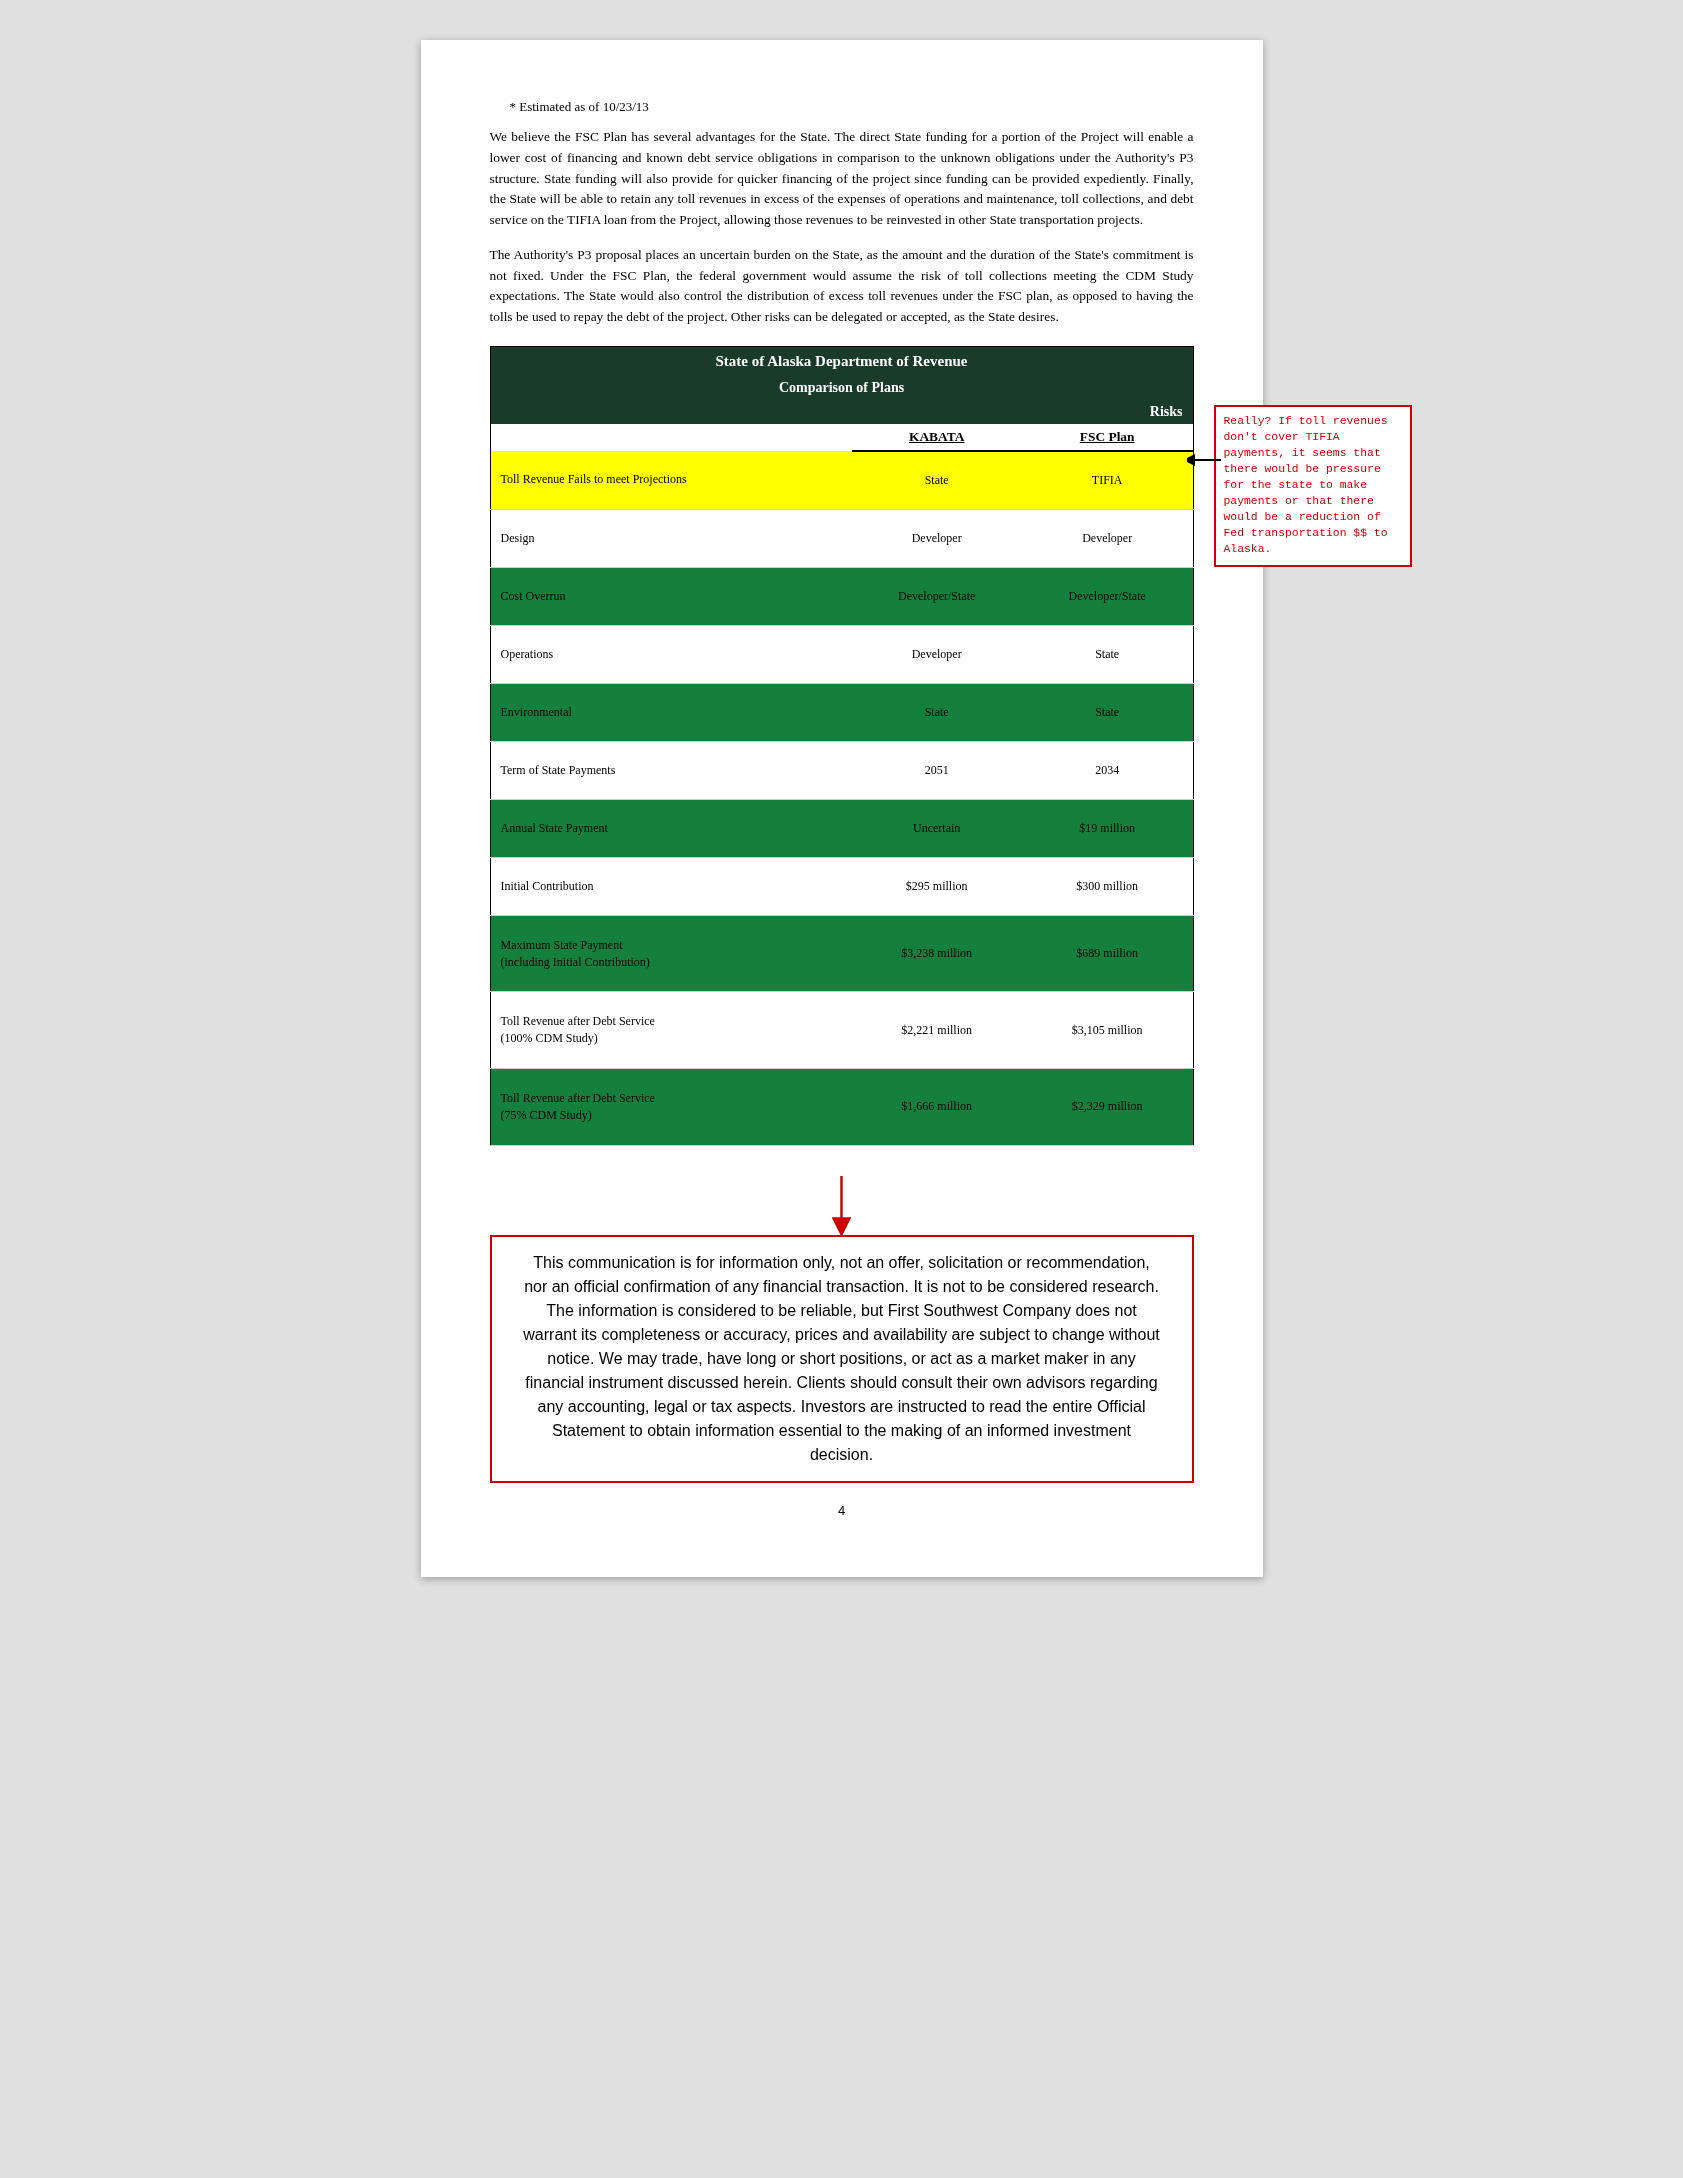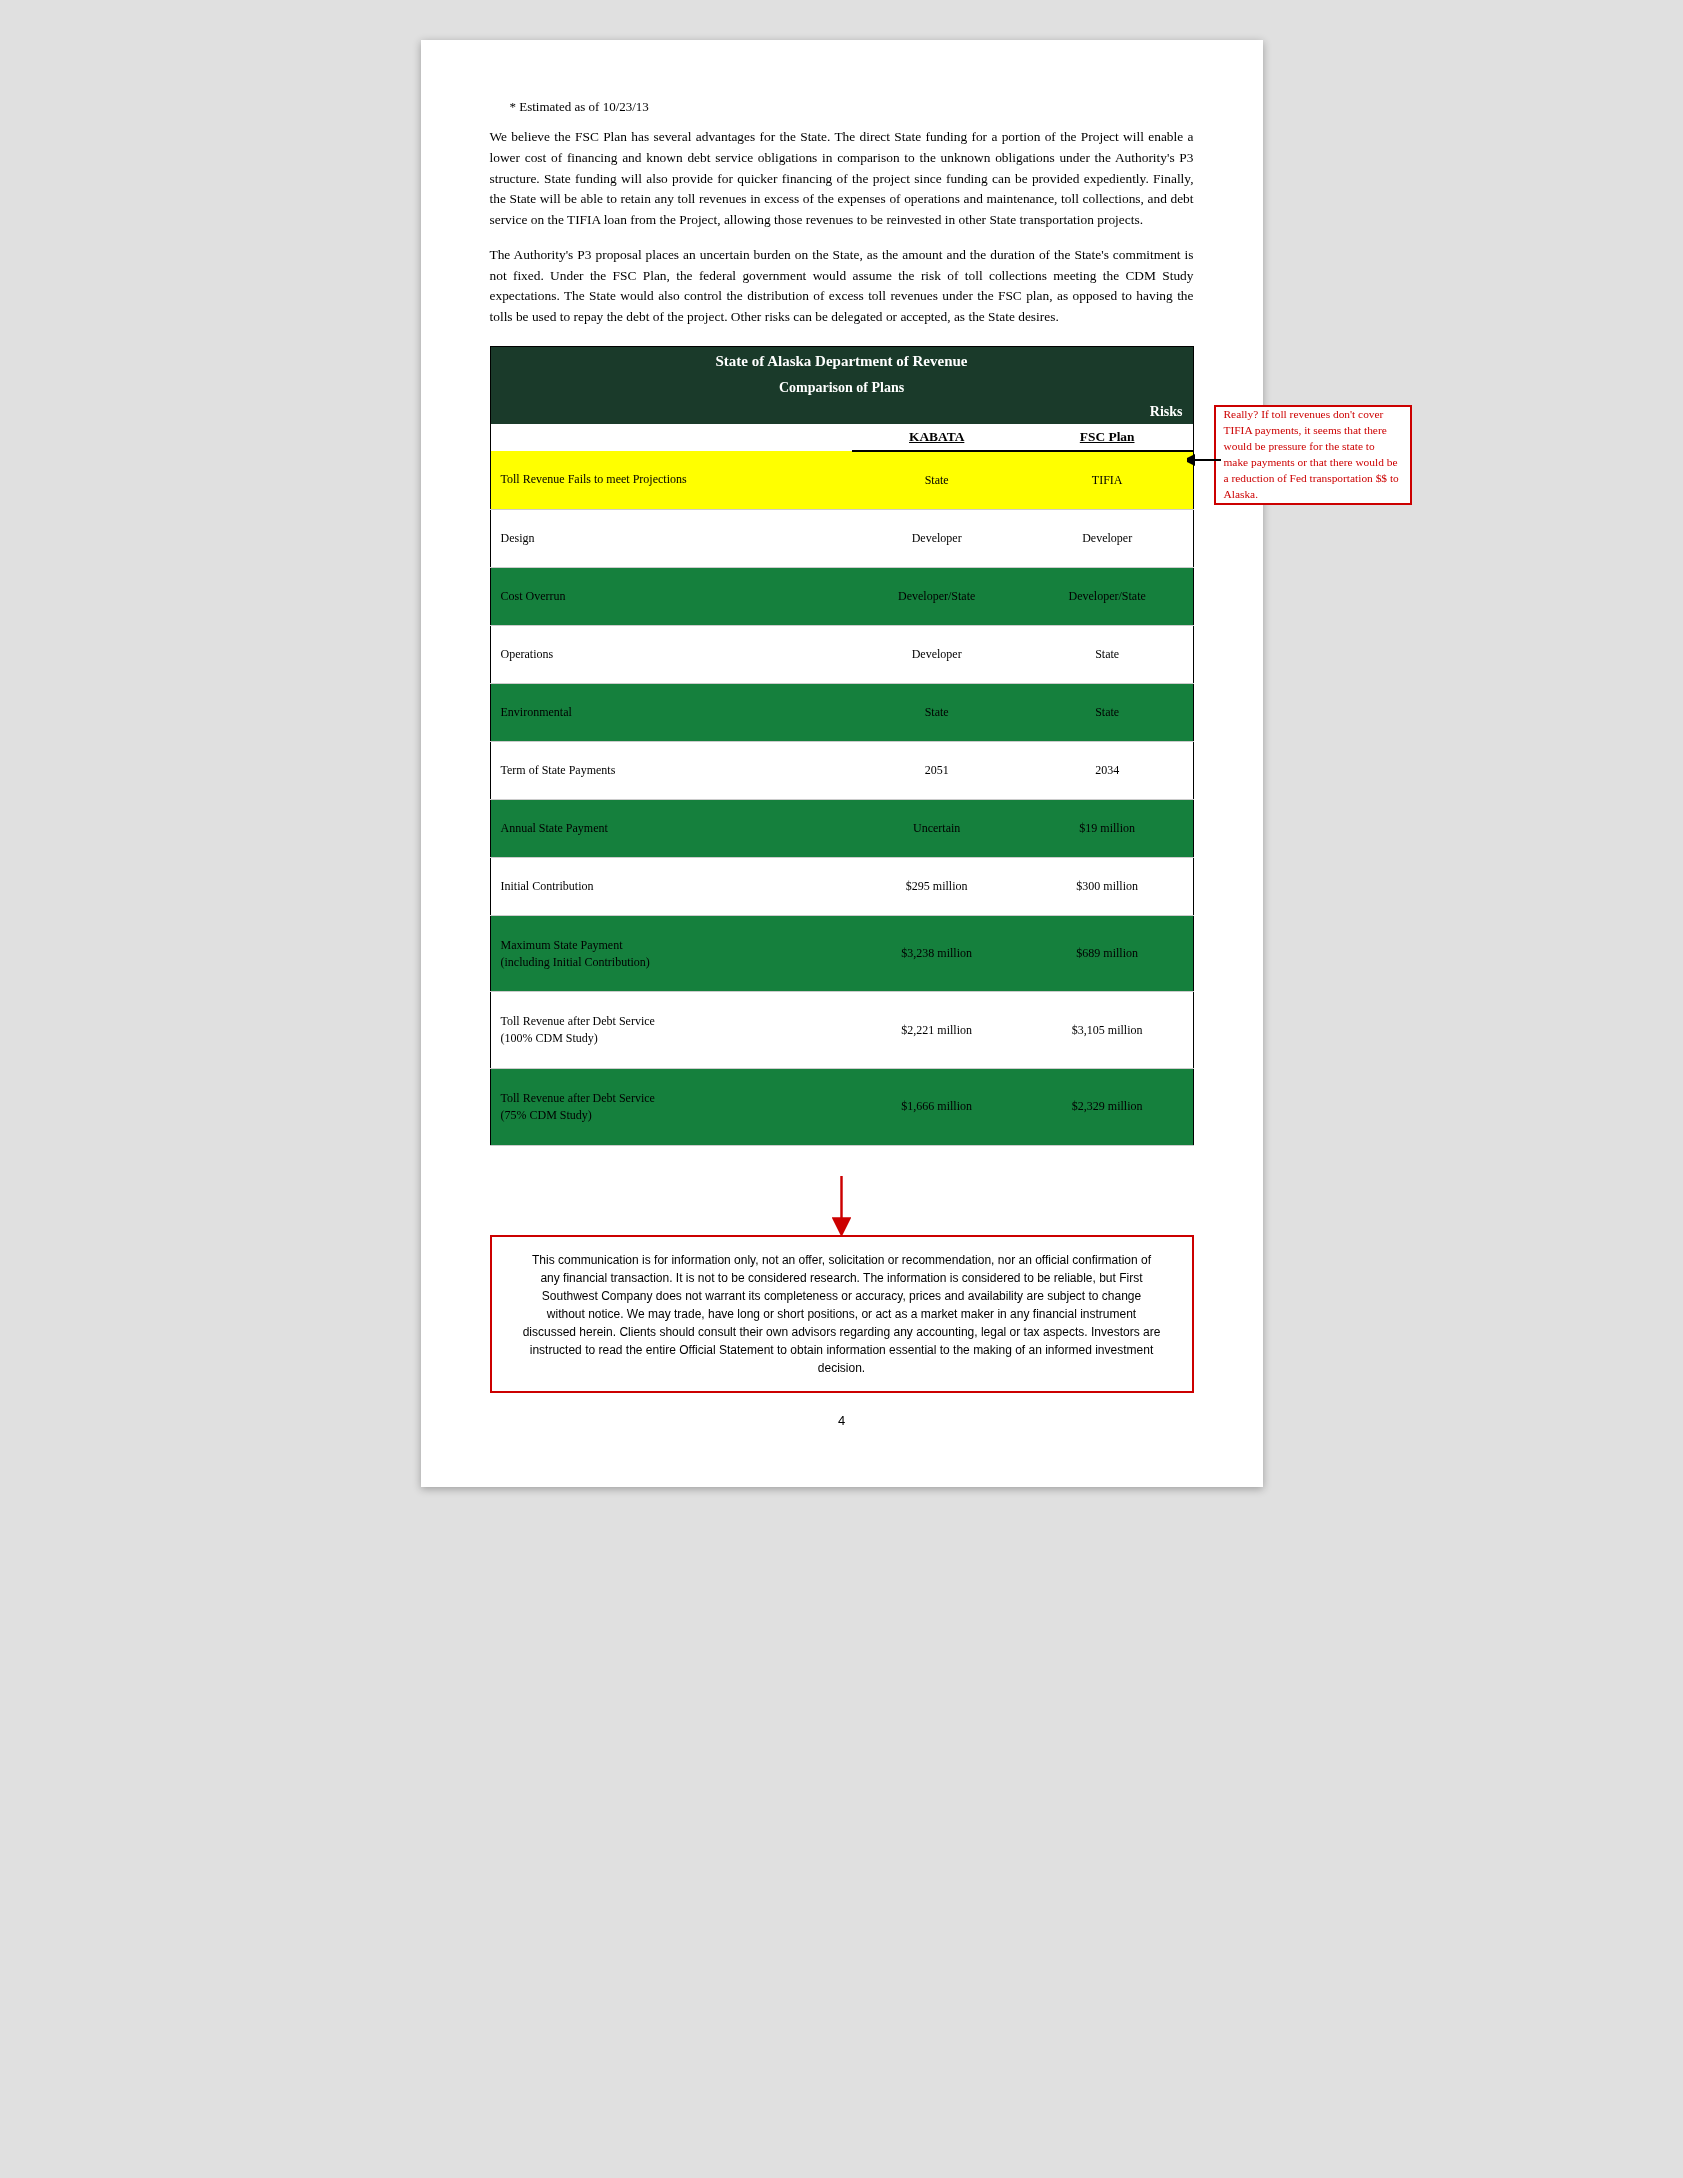--- a/index.html
+++ b/index.html
@@ -98,23 +98,23 @@
     .highlight-cell-yellow {
       background: #ffff00;
     }
     .arrow-box {
       position: absolute;
       top: 59px;
       right: -218px;
       width: 198px;
       border: 2px solid #cc0000;
       background: #fff;
-      padding: 0 8px;
+      padding: 7px 8px;
       font-size: 11.4px;
-      font-family: Liberation Serif, serif;
+      font-family: Liberation Mono, monospace;
       color: #cc0000;
       line-height: 1.4;
       z-index: 10;
     }
     .bottom-annotation-box {
       border: 2px solid #cc0000;
       padding: 6px 12px;
       font-size: 13.4px;
       color: #cc0000;
       font-family: Arial, sans-serif;
@@ -129,21 +129,21 @@
       display: flex;
       justify-content: center;
       margin: 0;
     }
     .arrow-down-svg {
       display: block;
     }
     .disclaimer-box {
       border: 2px solid #cc0000;
       padding: 14px 30px;
-      font-size: 12px;
+      font-size: 16px;
       font-family: Arial, sans-serif;
       text-align: center;
       line-height: 1.5;
       color: #000;
       margin-top: 0;
     }
     .page-number {
       text-align: center;
       font-size: 13px;
       margin-top: 20px;

